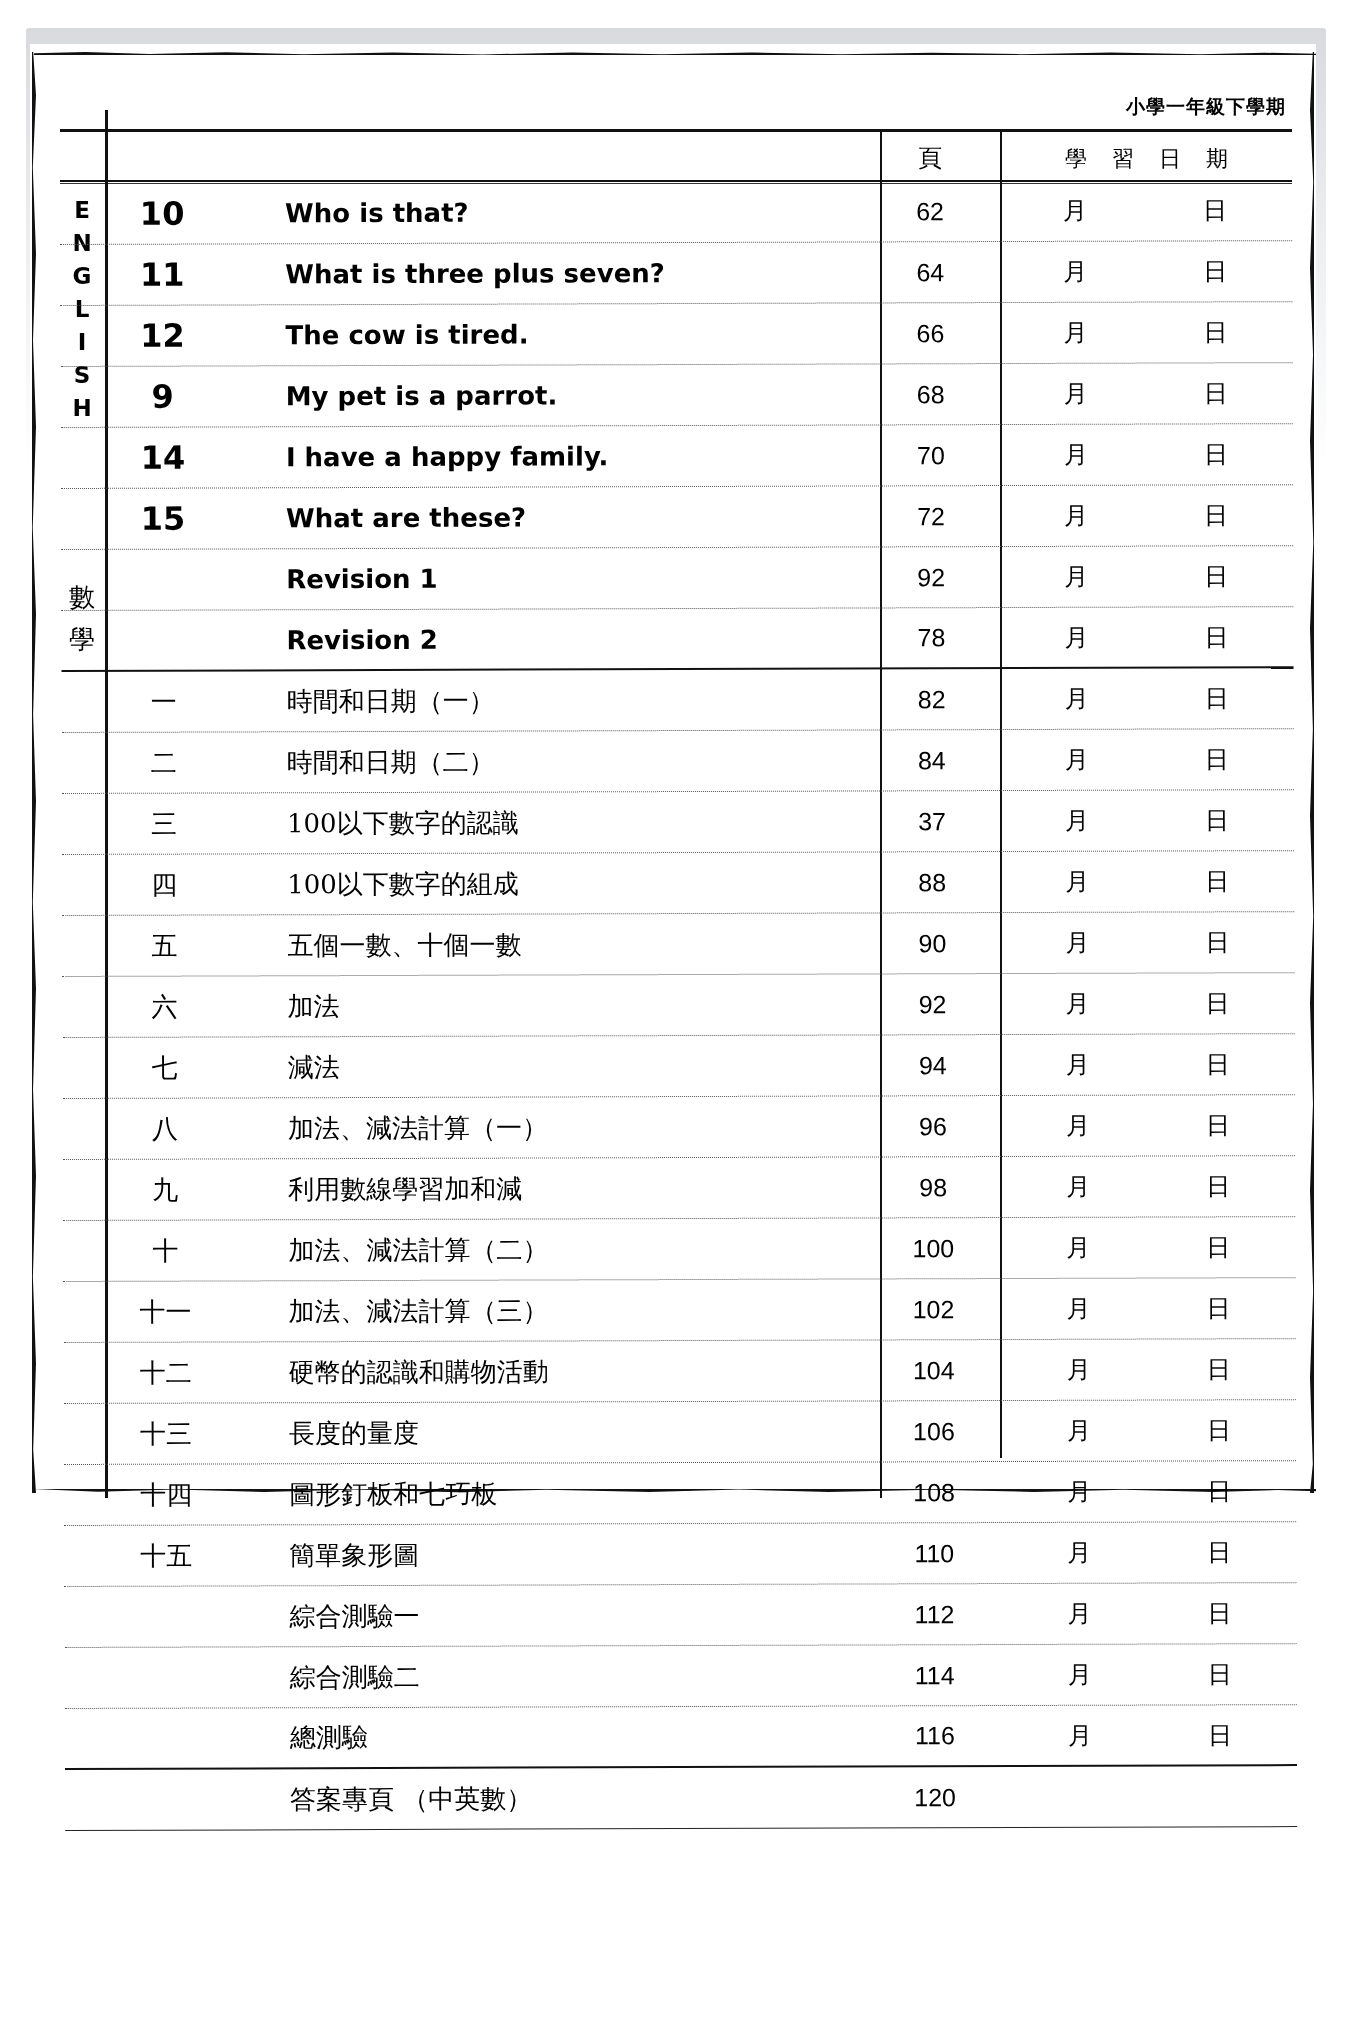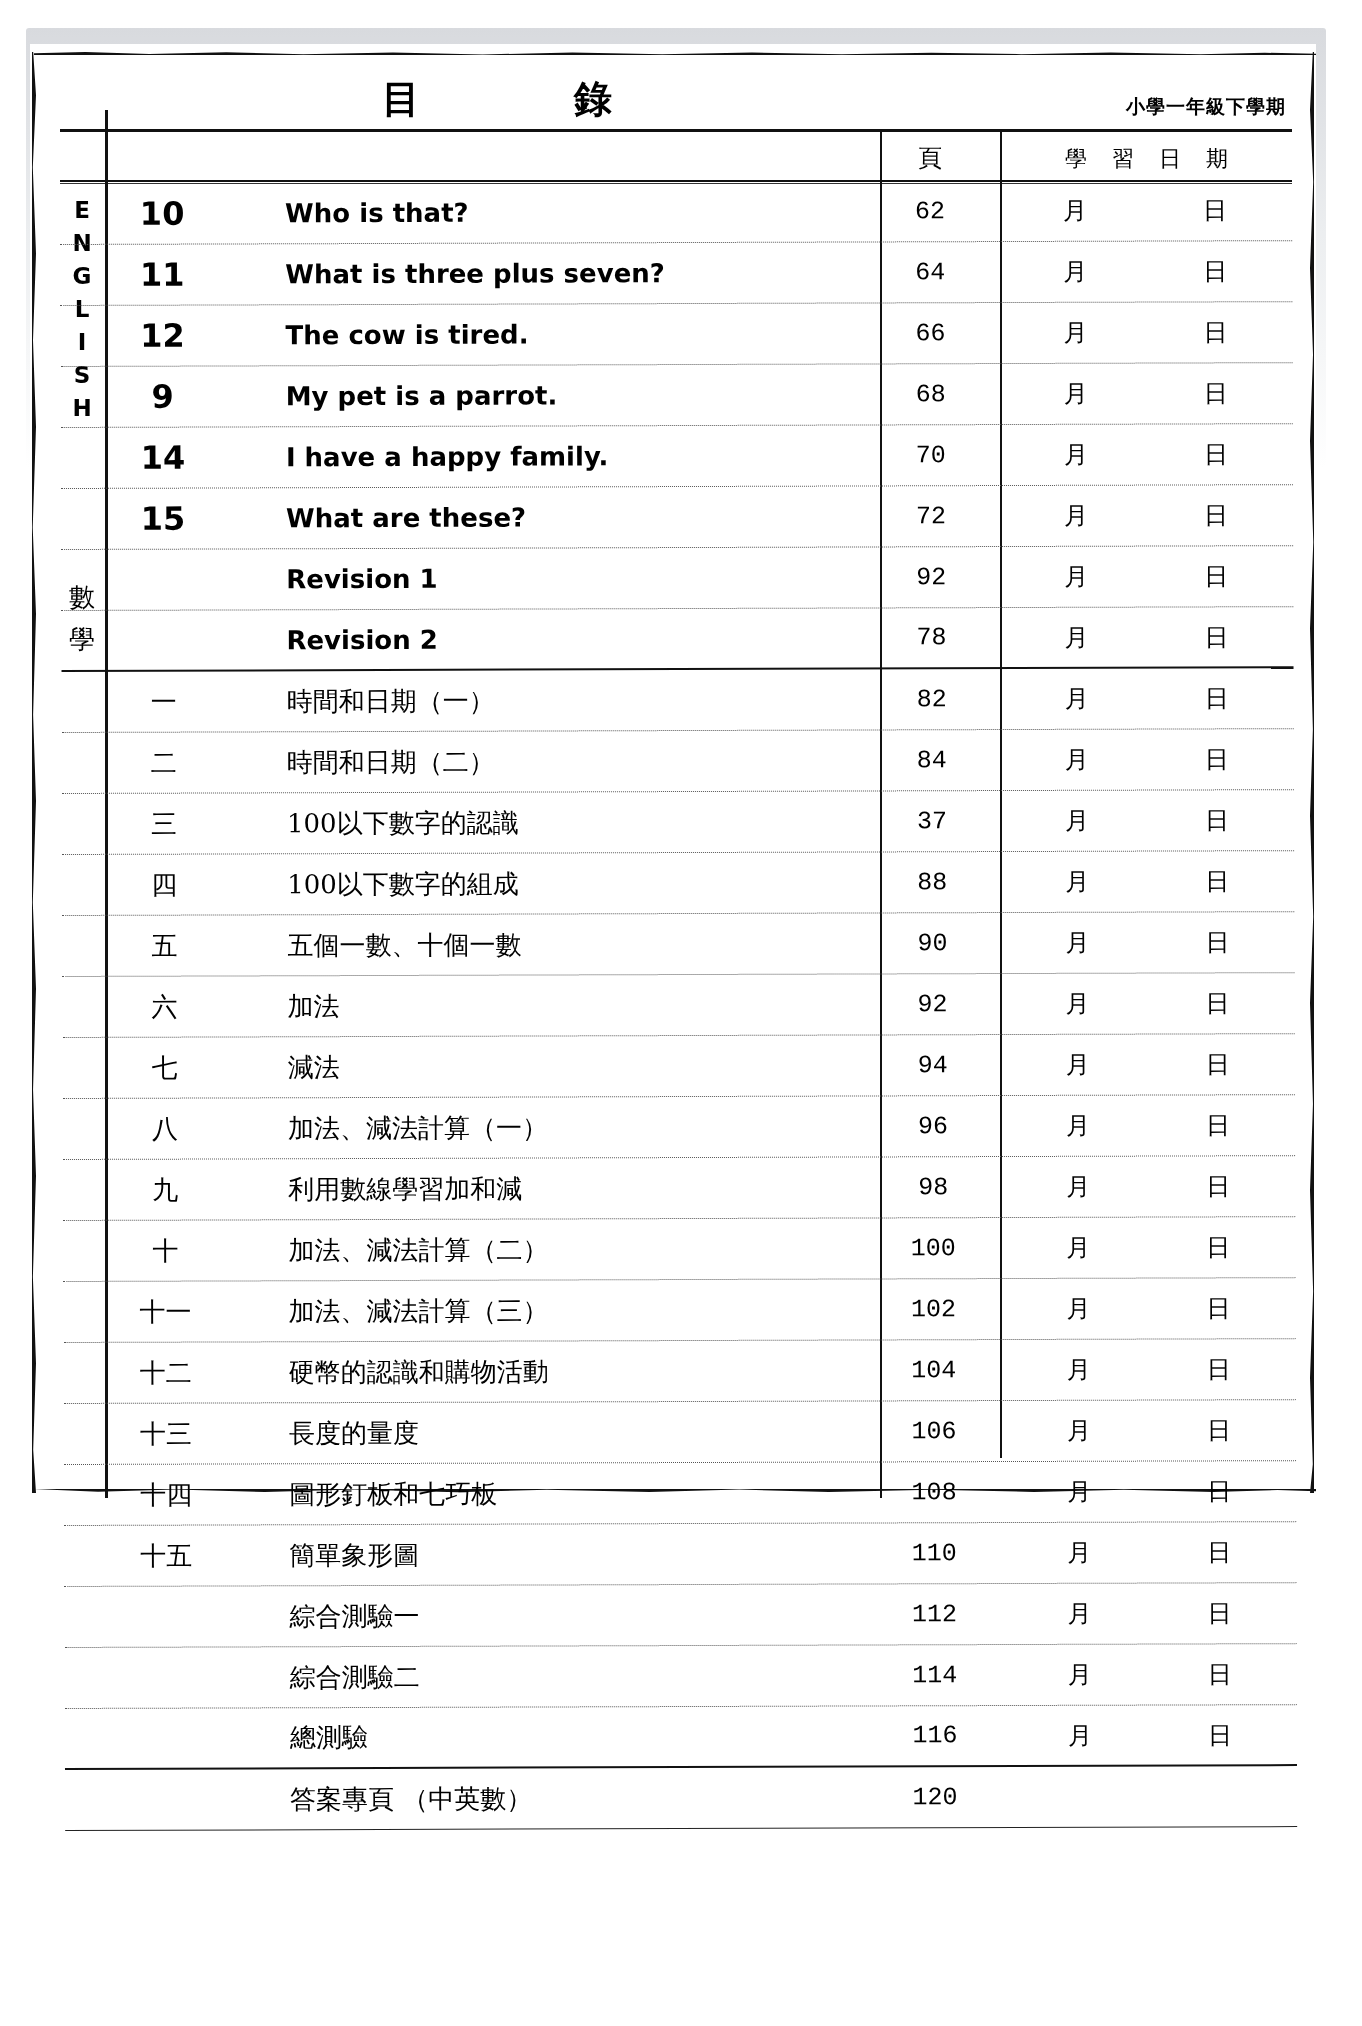--- a/index.html
+++ b/index.html
@@ -74,21 +74,21 @@
   .c-m{position:absolute;left:950px;top:0;width:130px;height:100%;
     display:flex;align-items:center;justify-content:center;}
   .c-d{position:absolute;left:1090px;top:0;width:130px;height:100%;
     display:flex;align-items:center;justify-content:center;}
 
   .en .c-num,.en .c-title{font-family:"DejaVu Sans","Liberation Sans",sans-serif;font-weight:700;}
   .en .c-num{font-size:32px;}
   .en .c-title{font-size:26px;}
   .zh .c-num{font-family:"DejaVu Serif","Liberation Serif",serif;font-size:26px;}
   .zh .c-title{font-family:"DejaVu Serif","Liberation Serif",serif;font-size:26px;}
-  .c-page{font-family:Liberation Mono, monospace;font-size:25px;}
+  .c-page{font-family:Liberation Sans, sans-serif;font-size:25px;}
   .c-m,.c-d{font-family:"DejaVu Serif","Liberation Serif",serif;font-size:24px;}
 
   
   .vrule{position:absolute;background:#111;}
   #v-sect{left:105px;top:110px;width:3px;height:1388px;}
   #v-page-l{left:880px;top:132px;width:2px;height:1366px;}
   #v-page-r{left:1000px;top:132px;width:2px;height:1326px;}
 
   
   .sect-label{
@@ -106,21 +106,20 @@
 <body>
 
 <div id="page-shadow"></div>
 <div id="paper"></div>
 <div class="edge" id="edge-top"></div>
 <div class="edge" id="edge-bottom"></div>
 <div class="edge" id="edge-left"></div>
 <div class="edge" id="edge-right"></div>
 
 <div id="title-band">
-  <div id="doc-title">目　　錄</div>
   <div id="grade-label">小學一年級下學期</div>
 </div>
 <div id="title-rule"></div>
 
 <div id="col-head">
   <div class="ch-pg">頁</div>
   <div class="ch-date">學 習 日 期</div>
 </div>
 <div id="head-rule"></div>
 <div id="head-rule-sub"></div>

